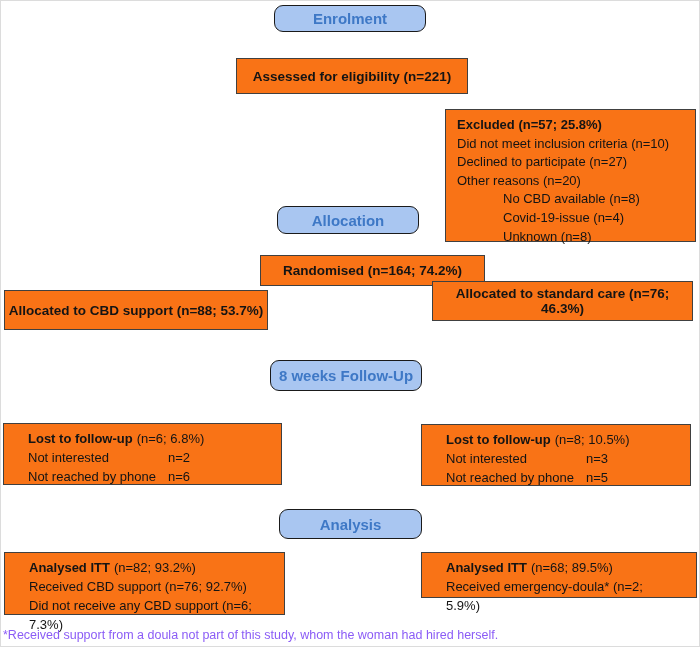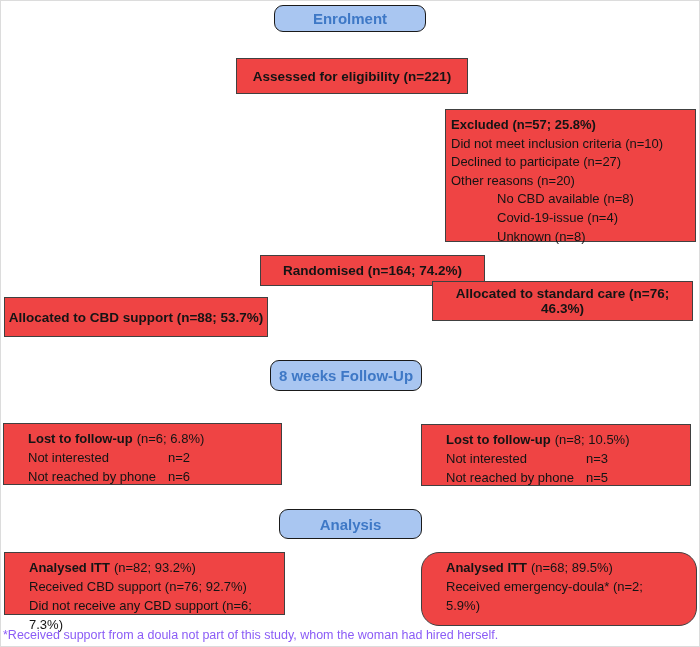--- a/index.html
+++ b/index.html
@@ -22,35 +22,35 @@
     display: flex;
     align-items: center;
     justify-content: center;
     font-weight: bold;
     font-size: 15px;
     color: #3e78c6;
     box-sizing: border-box;
   }
   .wbox {
     position: absolute;
-    background: #ef4444;
+    background: #f97316;
     border: 1.2px solid #404040;
     box-sizing: border-box;
     font-size: 13px;
   }
   .center-box {
     display: flex;
     align-items: center;
     justify-content: center;
     font-weight: bold;
     font-size: 13.5px;
     text-align: center;
   }
   .list-box { padding: 5px 24px; line-height: 19px; }
-  .excluded-box { padding: 6px 5px; line-height: 18.6px; }
+  .excluded-box { padding: 6px 11px; line-height: 18.6px; }
   .bold { font-weight: bold; }
   .rest { margin-left: 4px; font-weight: normal; }
   .subline { padding-left: 46px; }
   .kv-row { display: flex; }
   .kv-row .k { width: 140px; flex: 0 0 140px; }
   #footnote {
     position: absolute;
     left: 2px;
     top: 627px;
     font-size: 12.5px;
@@ -59,20 +59,23 @@
 </style>
 </head>
 <body>
 
 <div id="figure">
 
   <div class="stage" style="left:273px; top:4px; width:152px; height:27px;">
     <span>Enrolment</span>
   </div>
 
+  <div class="stage" style="left:276px; top:205px; width:142px; height:28px;">
+    <span>Allocation</span>
+  </div>
 
   <div class="stage" style="left:269px; top:359px; width:152px; height:31px;">
     <span>8 weeks Follow-Up</span>
   </div>
 
   <div class="stage" style="left:278px; top:508px; width:143px; height:30px;">
     <span>Analysis</span>
   </div>
 
   <div class="wbox center-box" style="left:235px; top:57px; width:232px; height:36px;">
@@ -86,21 +89,21 @@
     <div>Other reasons (n=20)</div>
     <div class="subline">No CBD available (n=8)</div>
     <div class="subline">Covid-19-issue (n=4)</div>
     <div class="subline">Unknown (n=8)</div>
   </div>
 
   <div class="wbox center-box" style="left:235px; top:254px; width:225px; height:31px;margin-left:24px;">
     <span>Randomised (n=164; 74.2%)</span>
   </div>
 
-  <div class="wbox center-box" style="left:3px; top:296px; width:264px; height:40px;">
+  <div class="wbox center-box" style="left:3px; top:289px; width:264px; height:40px;">
     <span>Allocated to CBD support (n=88; 53.7%)</span>
   </div>
 
   <div class="wbox center-box" style="left:431px; top:280px; width:261px; height:40px;">
     <span>Allocated to standard care (n=76; 46.3%)</span>
   </div>
 
   <div class="wbox list-box" style="left:2px; top:422px; width:279px; height:62px;">
     <div>
       <span class="bold">Lost to follow-up</span><span class="rest">(n=6; 6.8%)</span>
@@ -130,21 +133,21 @@
   </div>
 
   <div class="wbox list-box" style="left:3px; top:551px; width:281px; height:63px;">
     <div>
       <span class="bold">Analysed ITT</span><span class="rest">(n=82; 93.2%)</span>
     </div>
     <div>Received CBD support (n=76; 92.7%)</div>
     <div>Did not receive any CBD support (n=6; 7.3%)</div>
   </div>
 
-  <div class="wbox list-box" style="left:420px; top:551px; width:276px; height:74px;border-radius:18px;">
+  <div class="wbox list-box" style="left:420px; top:551px; width:276px; height:46px;">
     <div>
       <span class="bold">Analysed ITT</span><span class="rest">(n=68; 89.5%)</span>
     </div>
     <div>Received emergency-doula* (n=2; 5.9%)</div>
   </div>
 
   <div id="footnote">*Received support from a doula not part of this study, whom the woman had hired herself.</div>
 
 </div>
 

